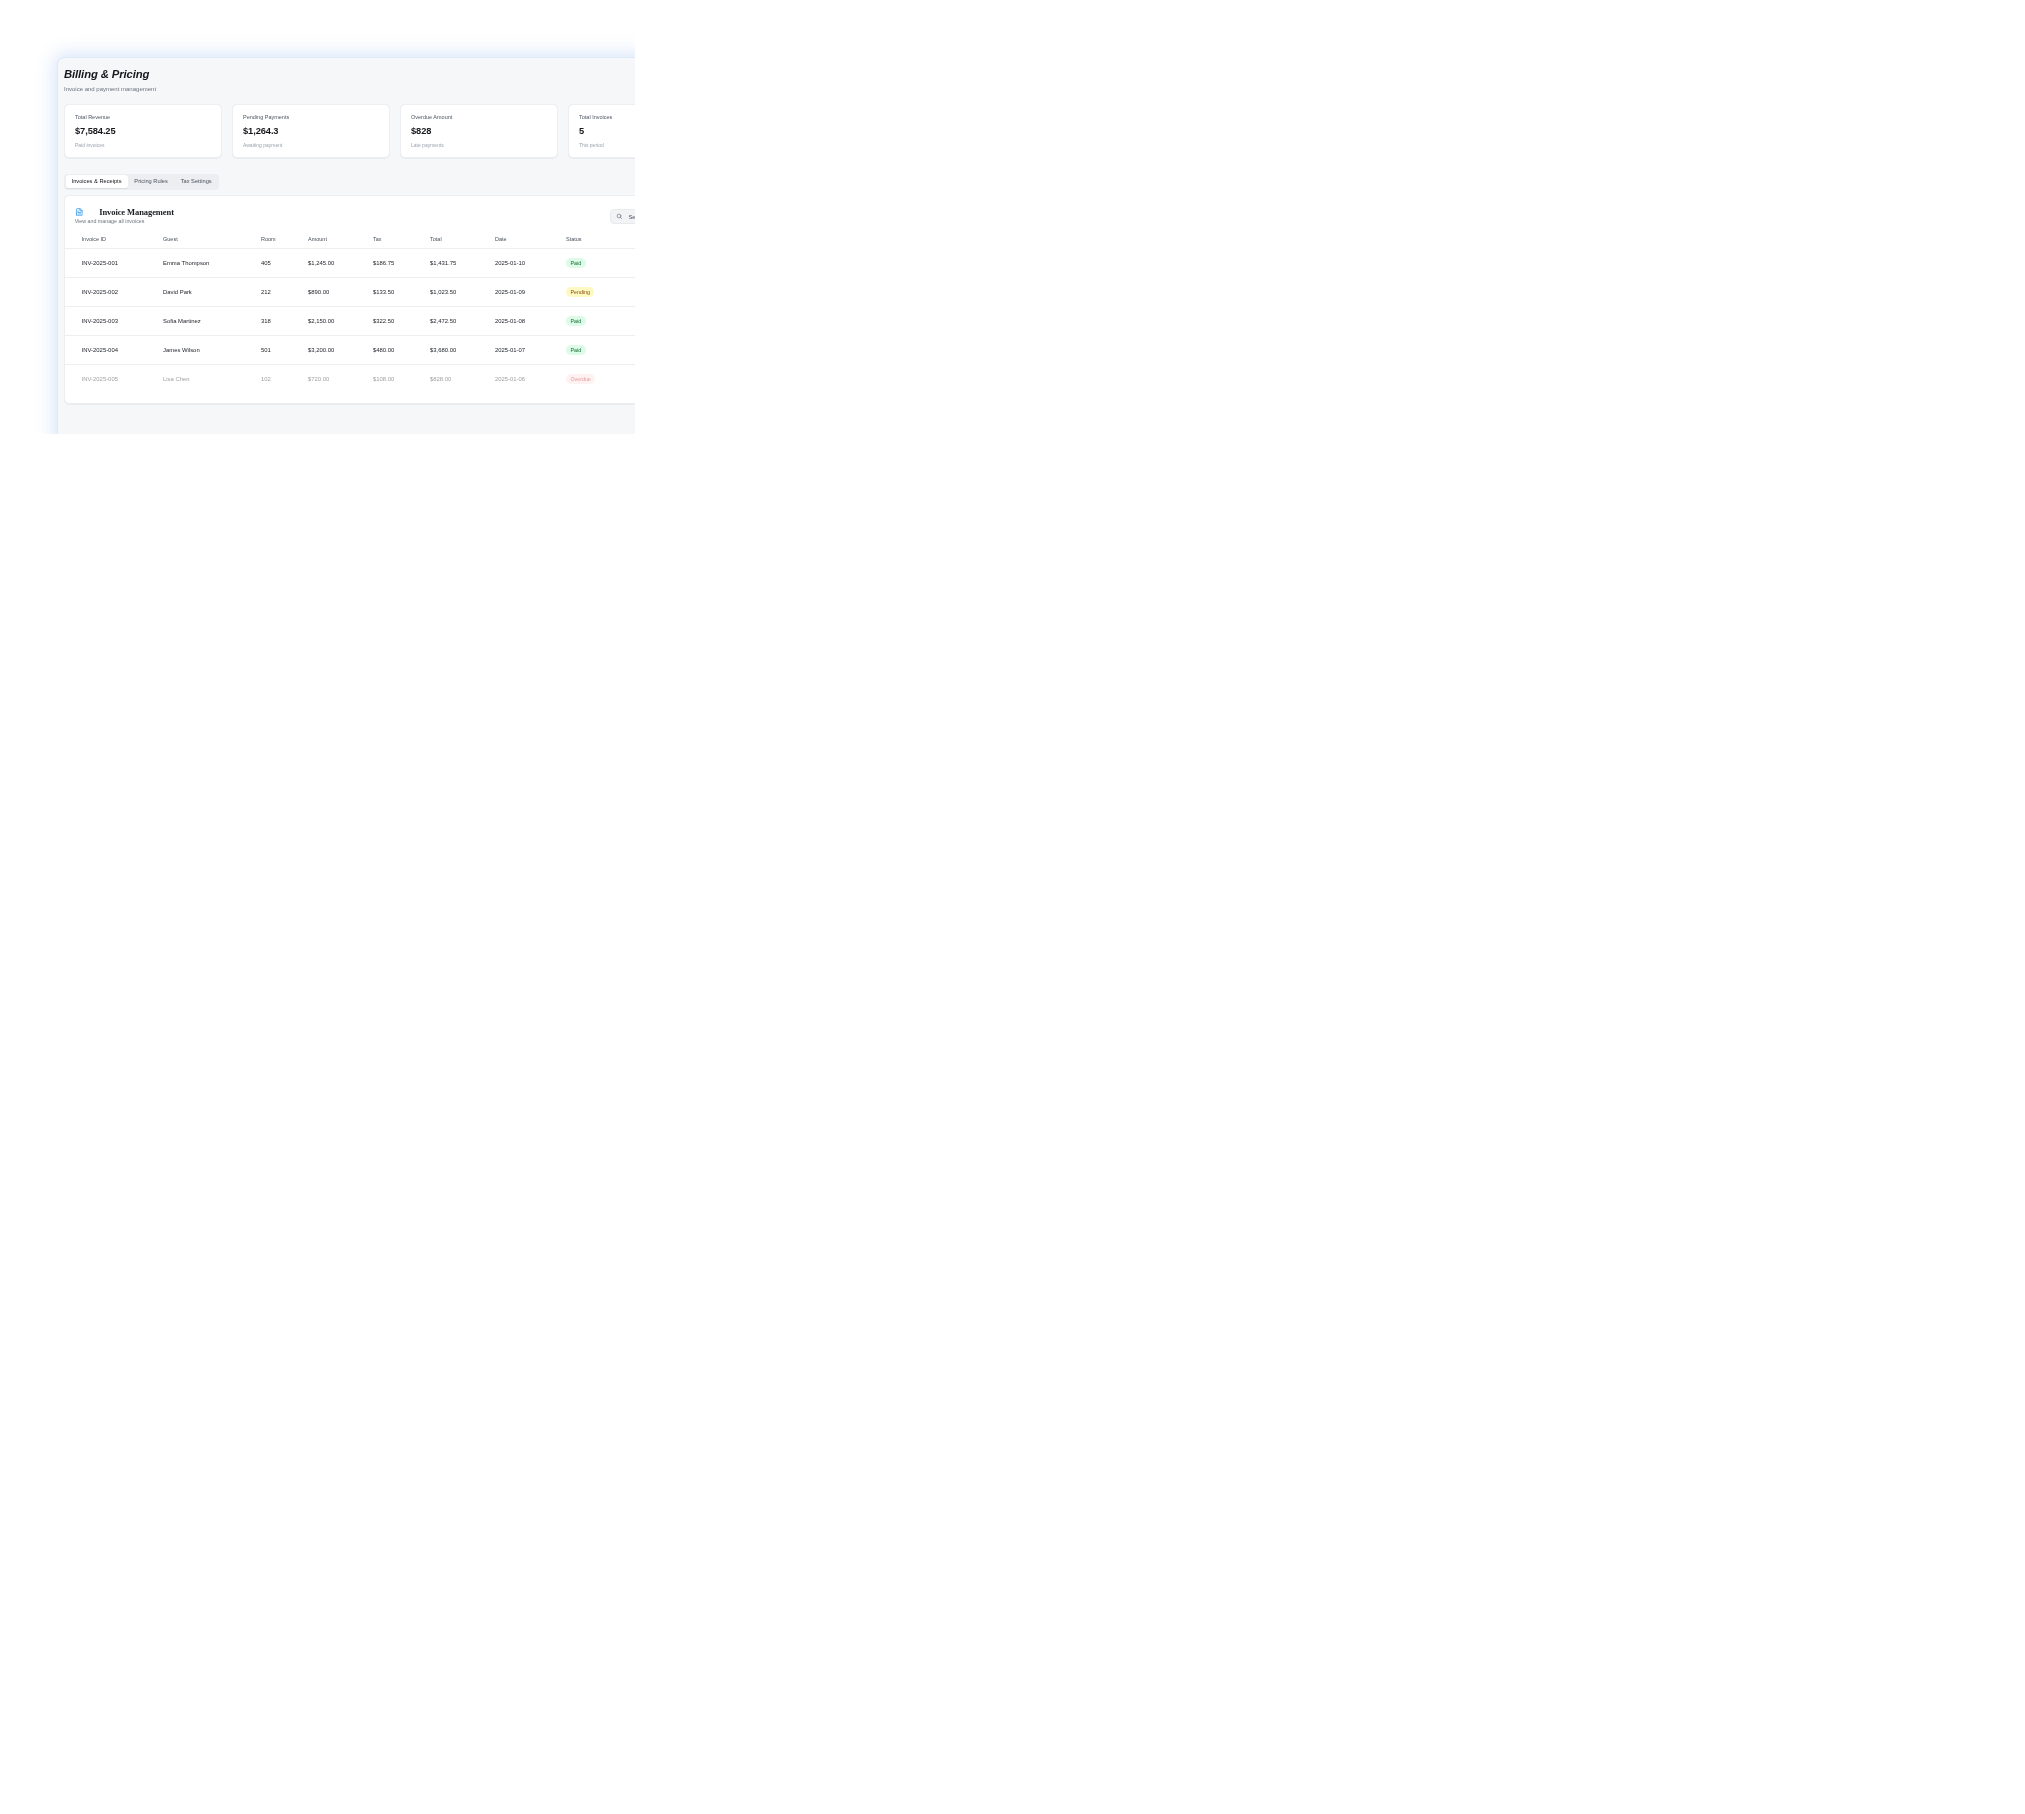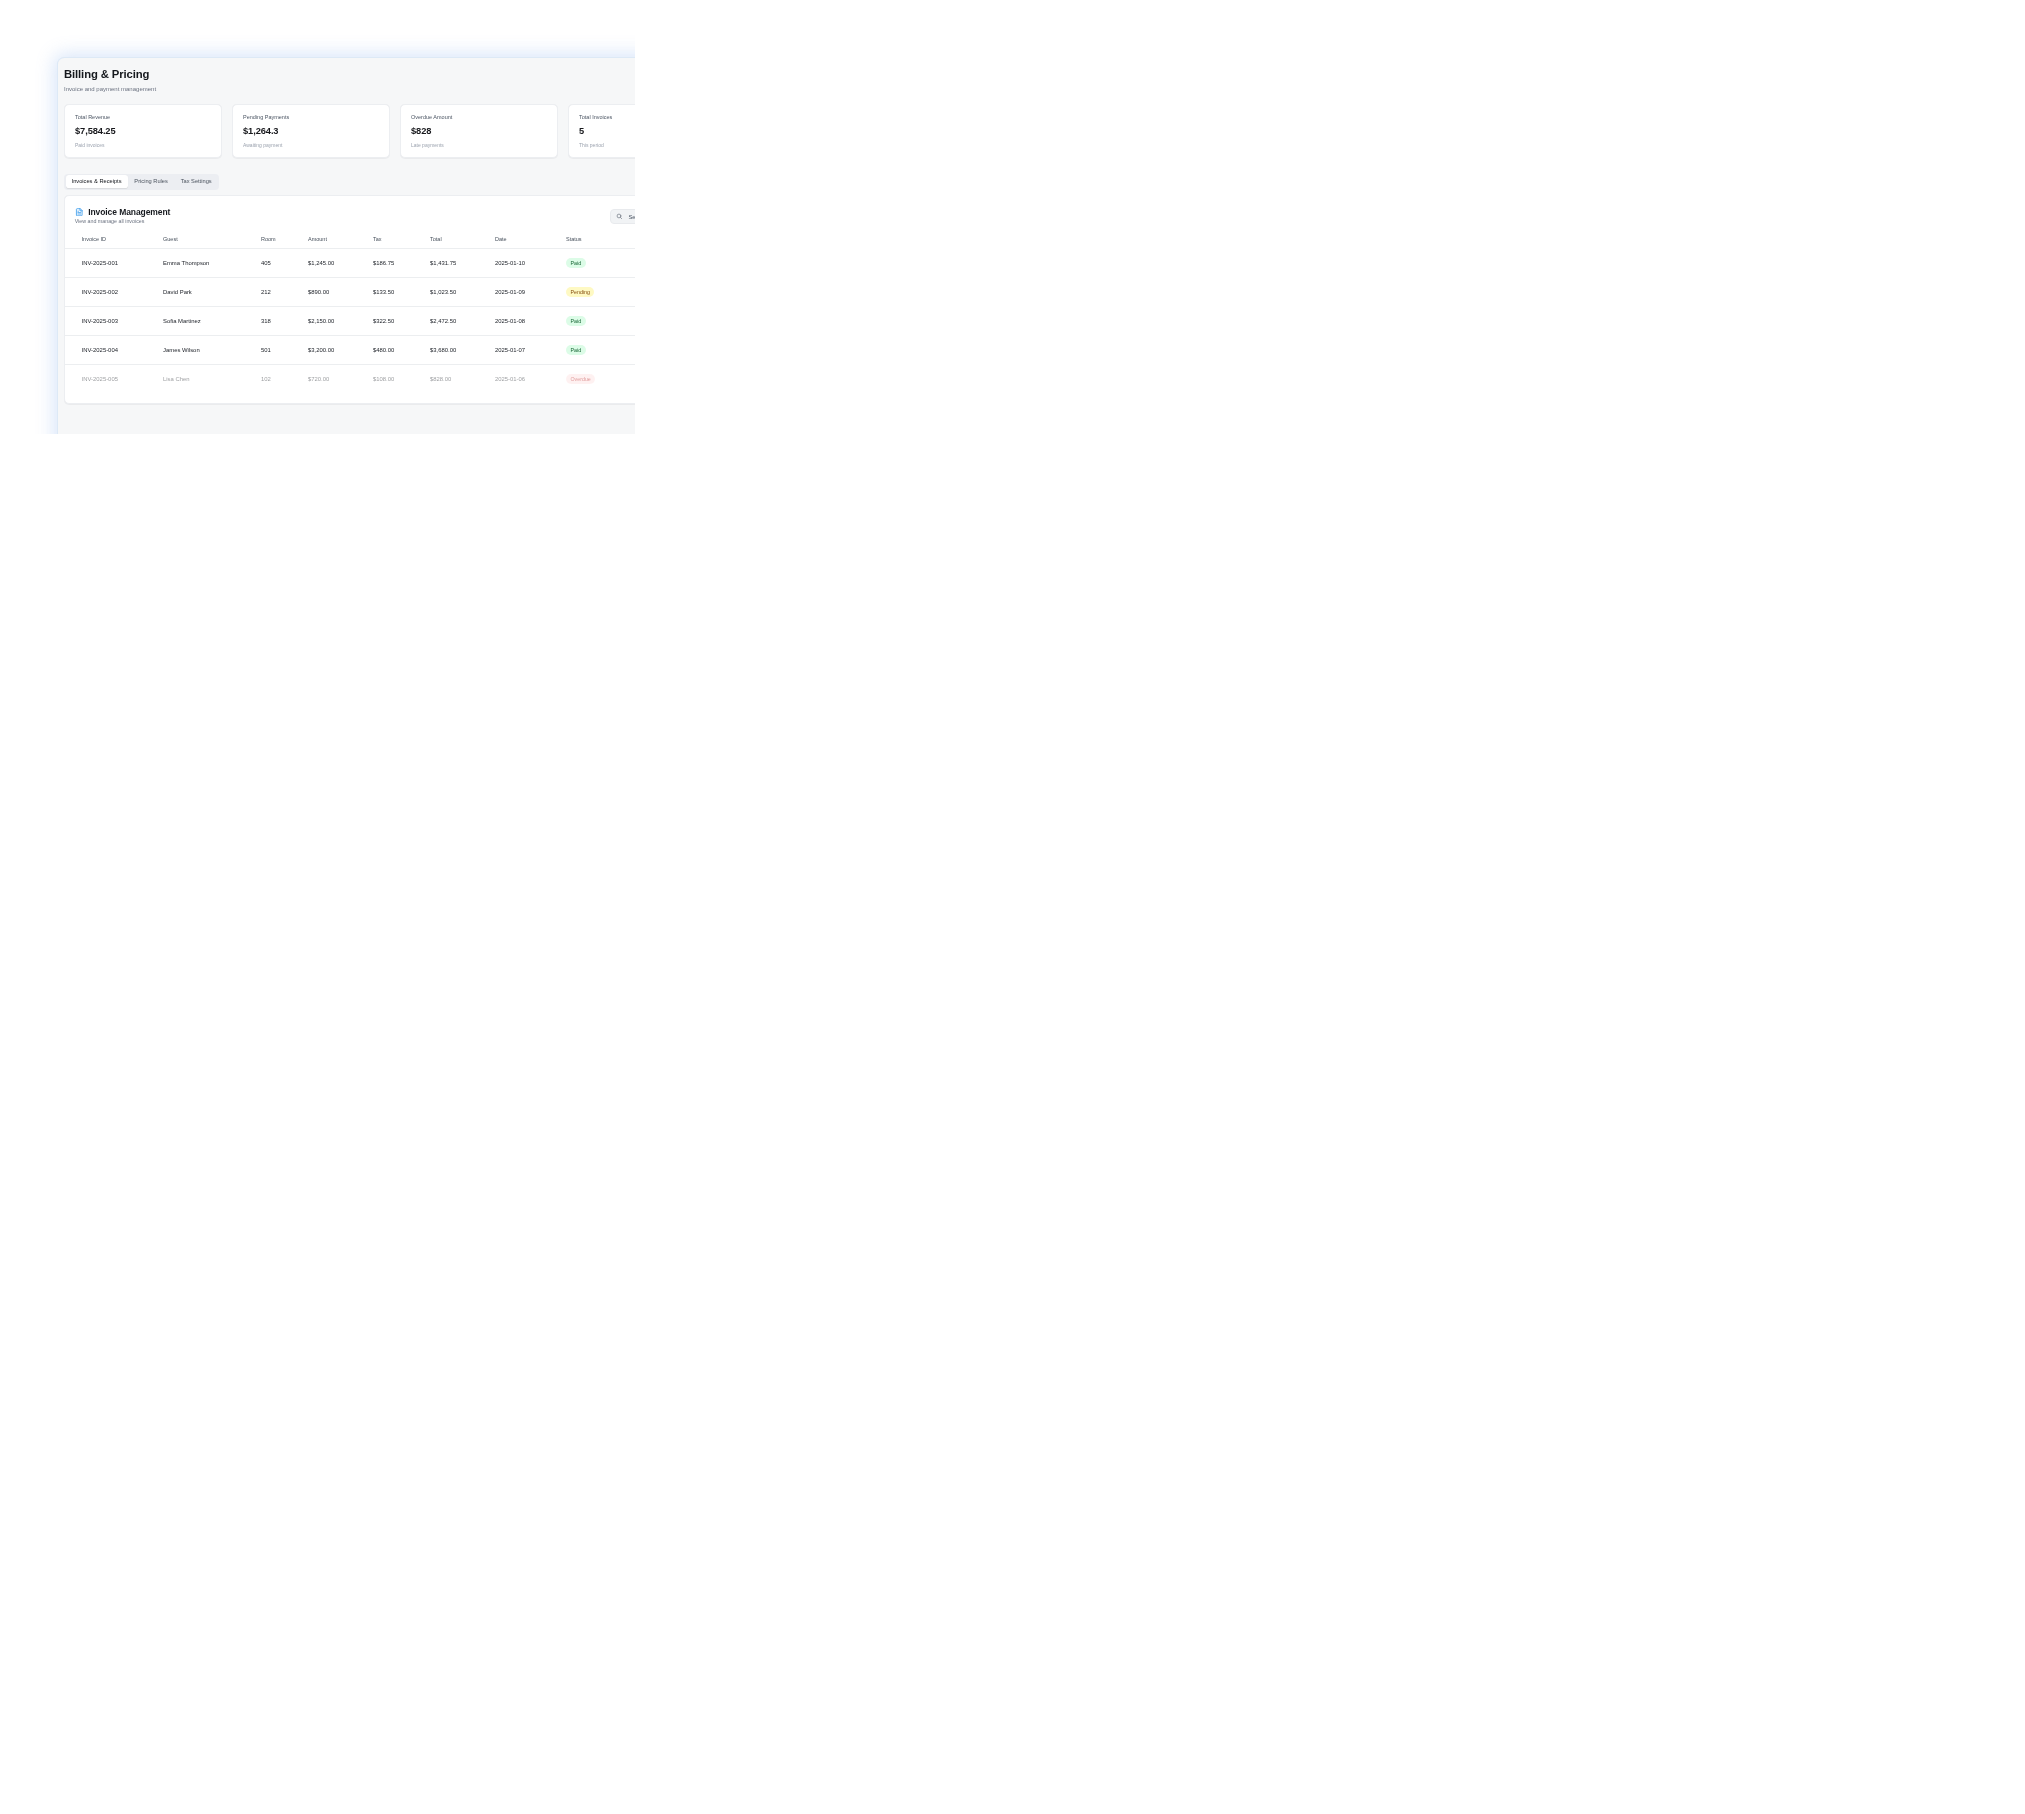--- a/index.html
+++ b/index.html
@@ -17,21 +17,21 @@
   .gline-v{position:absolute;top:0;height:100%;width:0.4px;
     background:repeating-linear-gradient(180deg,#e7e9ec 0 5.3px,transparent 5.3px 9px);}
   
   .panel{
     position:absolute;left:57px;top:57px;width:603px;height:405px;
     background:#f6f7f8;border-radius:7.3px;z-index:2;
     border:0.4px solid rgba(190,214,244,.45);
     box-shadow:0 0 18.6px 2.4px rgba(125,170,235,.30);
     padding:10px 6px;box-sizing:border-box;
   }
-  .page-title{font-size:11.3px;line-height:13.8px;font-weight:700;color:#15181d;letter-spacing:-.01em;}
+  .page-title{font-size:11.3px;line-height:13.8px;font-weight:700;color:#15181d;letter-spacing:-.01em;font-style:italic;}
   .page-subtitle{font-size:6px;line-height:8px;color:#6b7280;margin-top:2.8px;}
   
   .stats-row{display:flex;gap:10px;margin-top:11px;}
   .stat-card{
     width:158px;height:54px;box-sizing:border-box;flex:0 0 auto;
     background:#fff;border:0.4px solid #eceef1;border-radius:4.9px;
     box-shadow:0 0.4px 0.8px rgba(16,24,40,.05);
     padding:9px 10px;display:flex;flex-direction:column;justify-content:space-between;
   }
   .stat-label{font-size:5.5px;color:#4b5563;}
@@ -46,21 +46,21 @@
   .tab.active{background:#fff;color:#101319;font-weight:500;
     box-shadow:0 0.4px 0.8px rgba(0,0,0,.08);}
   
   .invoice-card{
     margin-top:5.7px;width:590px;height:209px;box-sizing:border-box;
     background:#fff;border:0.4px solid #eceef1;border-radius:4.9px;
     box-shadow:0 0.4px 0.8px rgba(16,24,40,.05);
     position:relative;overflow:hidden;
   }
   .card-header{padding:10.5px 9.7px 0 9.7px;}
-  .card-title-row{display:flex;align-items:center;gap:5px;}
+  .card-title-row{display:flex;align-items:center;gap:16px;font-family:Liberation Serif, serif;}
   .card-title{font-size:8.5px;font-weight:650;font-weight:700;color:#171a1f;letter-spacing:-.01em;}
   .card-subtitle{font-size:5.3px;color:#6b7280;margin-top:1.6px;}
   .search-box{
     position:absolute;left:545px;top:12.6px;width:89px;height:15.4px;
     background:#f1f3f5;border:0.4px solid #e8eaed;border-radius:4px;
     display:flex;align-items:center;gap:3.6px;padding:0 5.3px;box-sizing:border-box;
   }
   .search-input{border:none;background:transparent;outline:none;
     font-family:inherit;font-size:5.9px;color:#374151;width:61px;}
   .search-input::placeholder{color:#4b5563;}

